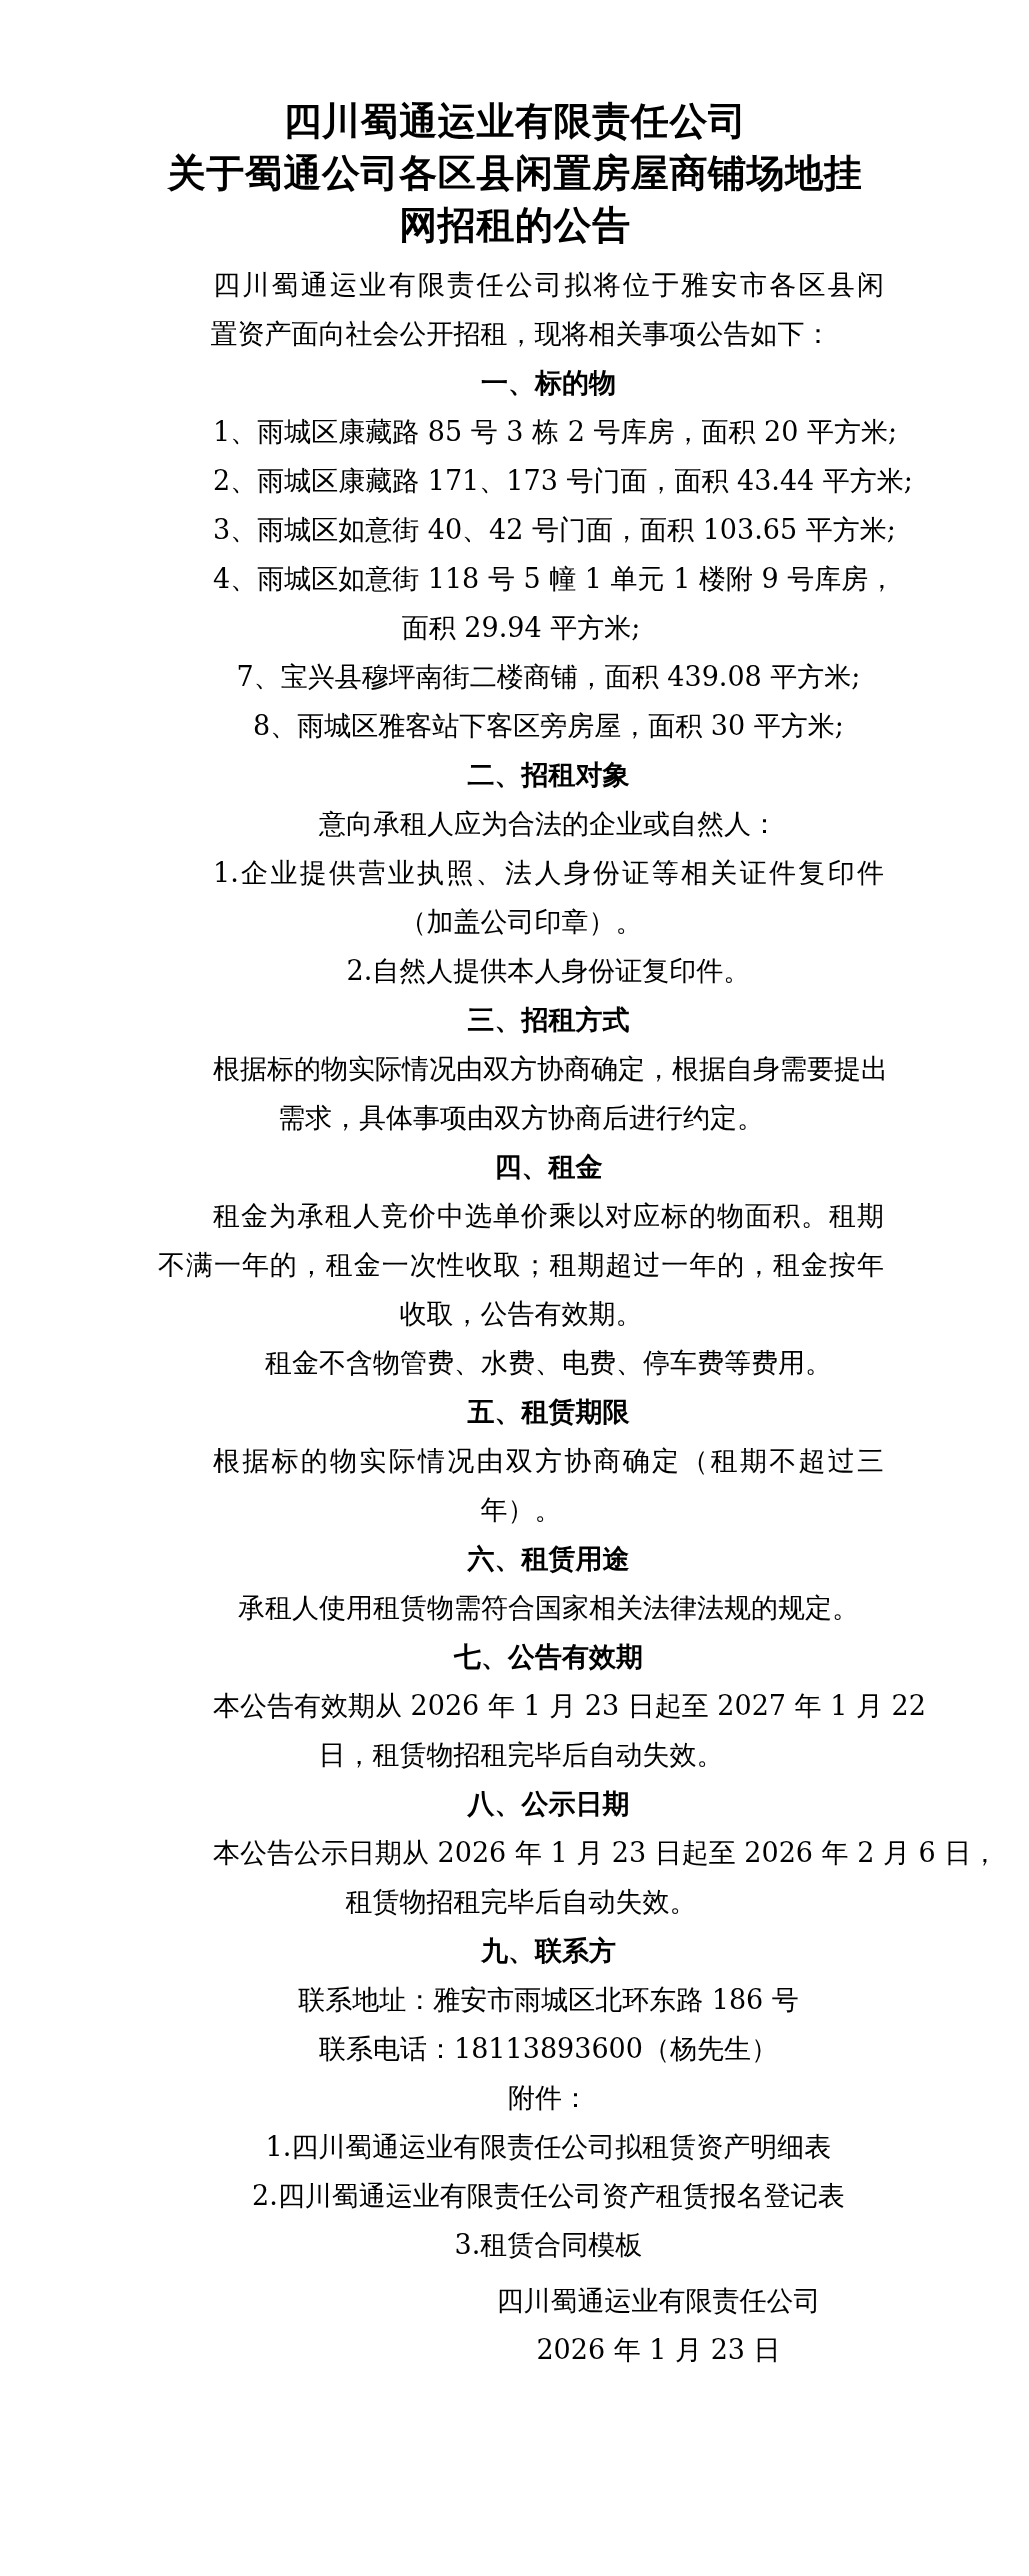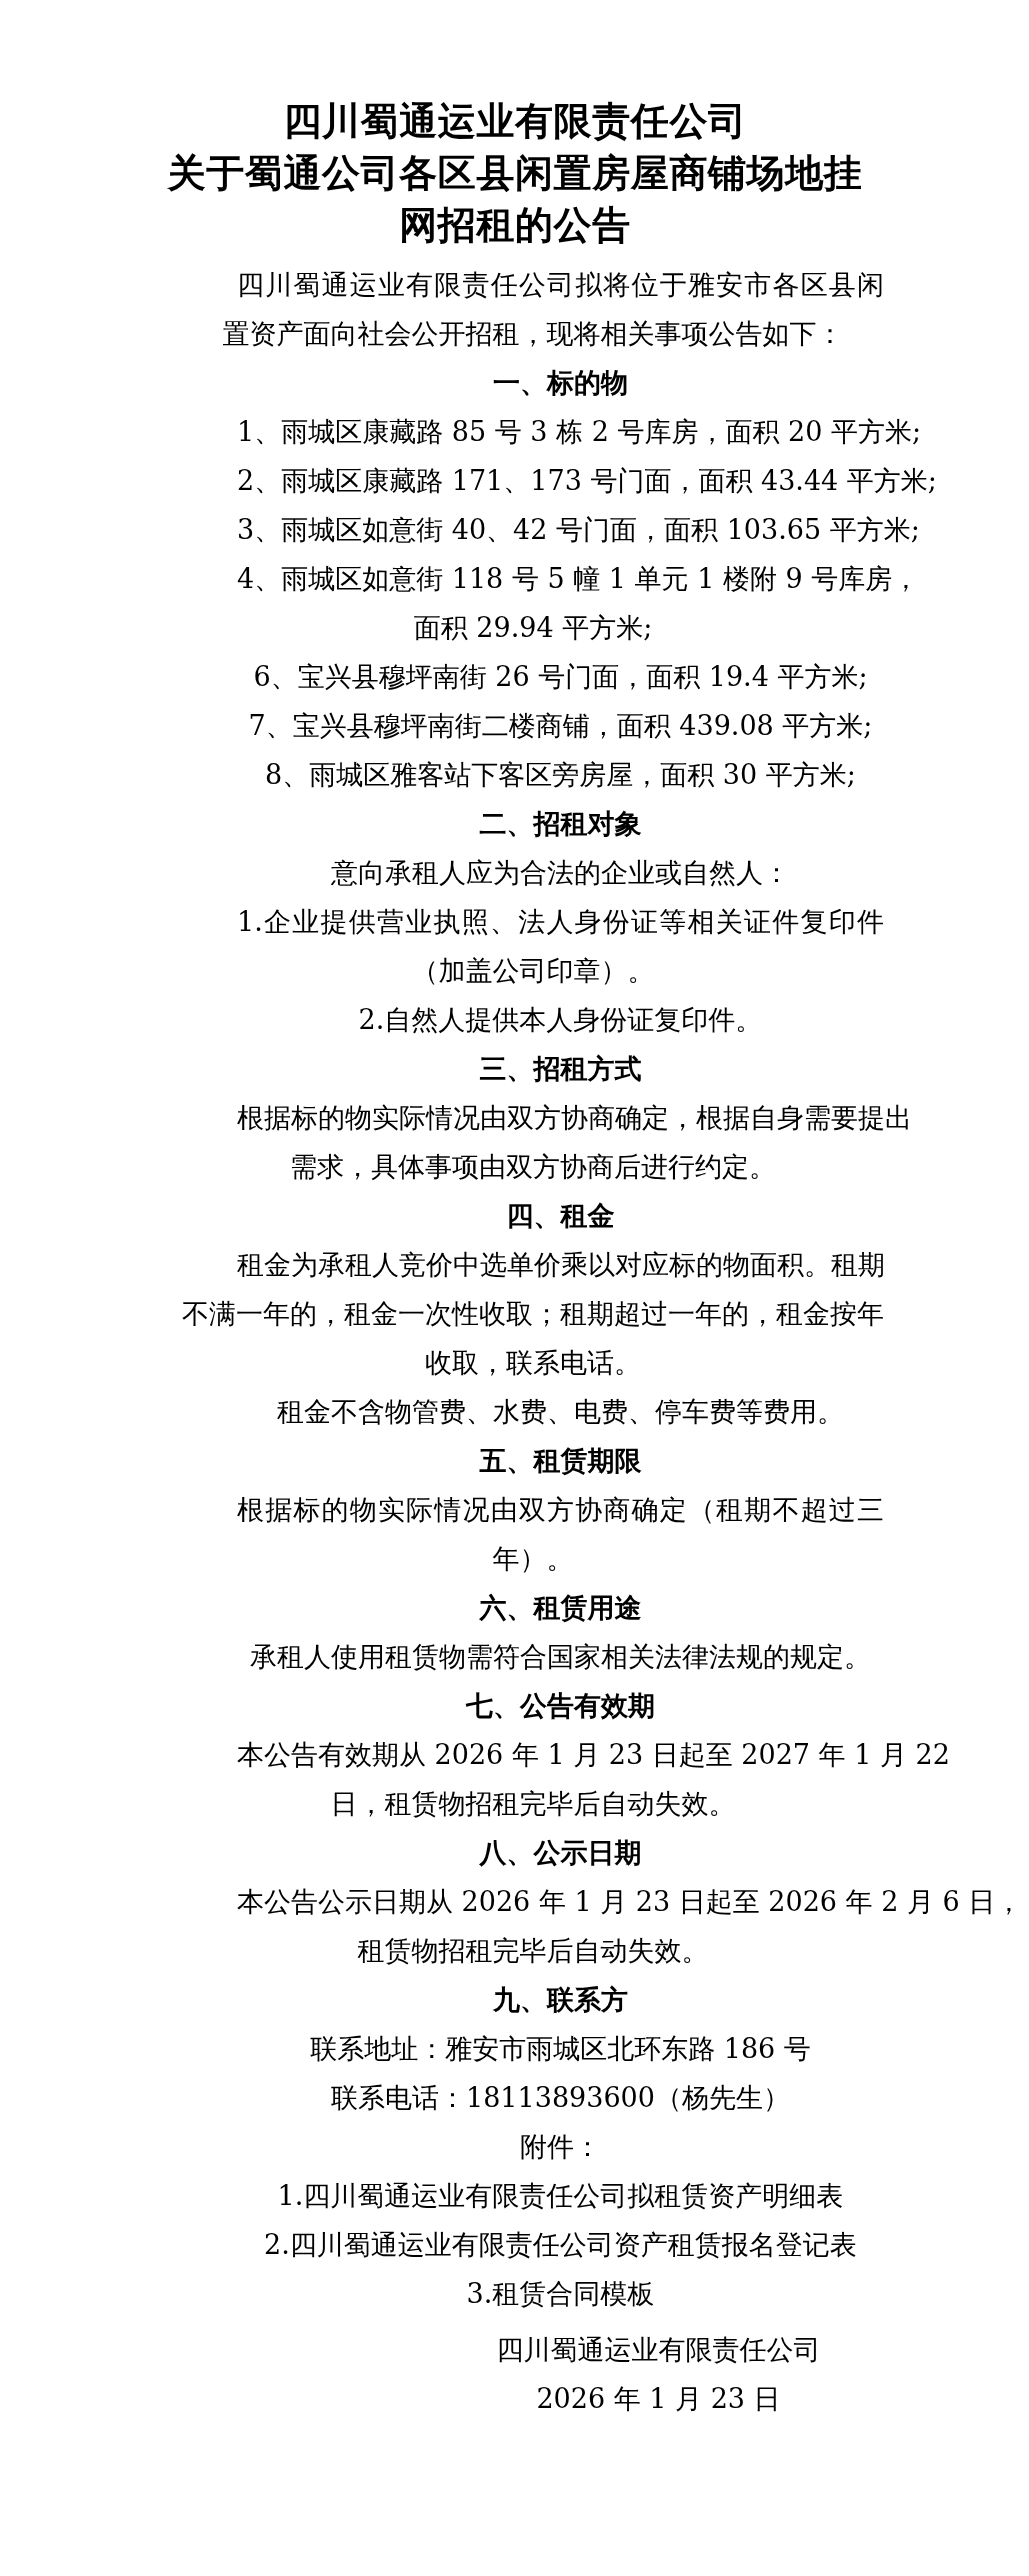--- a/index.html
+++ b/index.html
@@ -31,21 +31,20 @@
     font-weight: bold;
     letter-spacing: 0.6px;
     white-space: nowrap;
   }
   
   .doc-body {
     margin-top: 9px;
     padding-left: 158px;
     padding-right: 146px;
     font-size: 27px;
-    margin-left: 24px;
   }
   .line {
     height: 49px;
     line-height: 49px;
     white-space: nowrap;
     text-align: center;
   }
   .line.para, .line.heading {
     text-indent: 55px;
   }
@@ -84,35 +83,34 @@
   <div class="doc-body">
 
   <div class="line para fill">四川蜀通运业有限责任公司拟将位于雅安市各区县闲</div>
       <div class="line cont">置资产面向社会公开招租，现将相关事项公告如下：</div>
       <div class="line heading">一、标的物</div>
       <div class="line para">1、雨城区康藏路 85 号 3 栋 2 号库房，面积 20 平方米;</div>
       <div class="line para">2、雨城区康藏路 171、173 号门面，面积 43.44 平方米;</div>
       <div class="line para">3、雨城区如意街 40、42 号门面，面积 103.65 平方米;</div>
       <div class="line para fill">4、雨城区如意街 118 号 5 幢 1 单元 1 楼附 9 号库房，</div>
       <div class="line cont">面积 29.94 平方米;</div>
-      <div class="line para">6、宝兴县穆坪南街 26 号门面，面积 19.4 平方米;</div>
       <div class="line para">7、宝兴县穆坪南街二楼商铺，面积 439.08 平方米;</div>
       <div class="line para">8、雨城区雅客站下客区旁房屋，面积 30 平方米;</div>
       <div class="line heading">二、招租对象</div>
       <div class="line para">意向承租人应为合法的企业或自然人：</div>
       <div class="line para fill">1.企业提供营业执照、法人身份证等相关证件复印件</div>
       <div class="line cont">（加盖公司印章）。</div>
       <div class="line para">2.自然人提供本人身份证复印件。</div>
       <div class="line heading">三、招租方式</div>
       <div class="line para fill">根据标的物实际情况由双方协商确定，根据自身需要提出</div>
       <div class="line cont">需求，具体事项由双方协商后进行约定。</div>
       <div class="line heading">四、租金</div>
       <div class="line para fill">租金为承租人竞价中选单价乘以对应标的物面积。租期</div>
       <div class="line cont fill">不满一年的，租金一次性收取；租期超过一年的，租金按年</div>
-      <div class="line cont">收取，联系电话。</div>
+      <div class="line cont">收取，公告有效期。</div>
       <div class="line para">租金不含物管费、水费、电费、停车费等费用。</div>
       <div class="line heading">五、租赁期限</div>
       <div class="line para fill">根据标的物实际情况由双方协商确定（租期不超过三</div>
       <div class="line cont">年）。</div>
       <div class="line heading">六、租赁用途</div>
       <div class="line para">承租人使用租赁物需符合国家相关法律法规的规定。</div>
       <div class="line heading">七、公告有效期</div>
       <div class="line para fill">本公告有效期从 2026 年 1 月 23 日起至 2027 年 1 月 22</div>
       <div class="line cont">日，租赁物招租完毕后自动失效。</div>
       <div class="line heading">八、公示日期</div>

